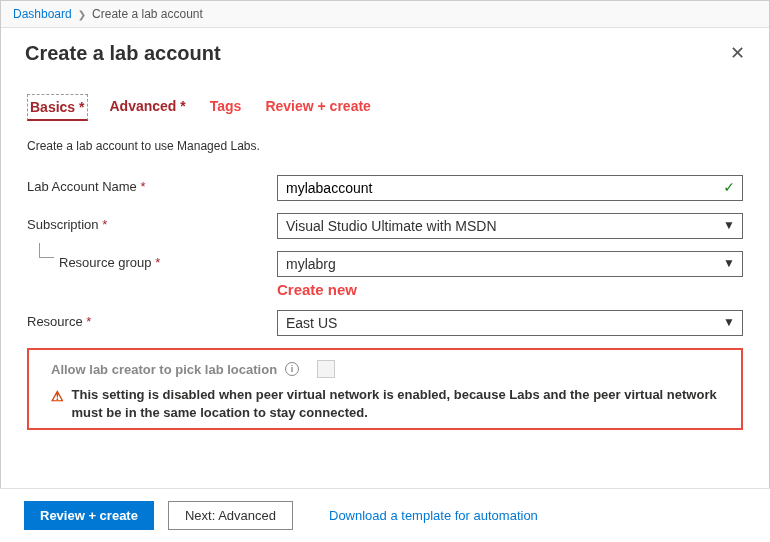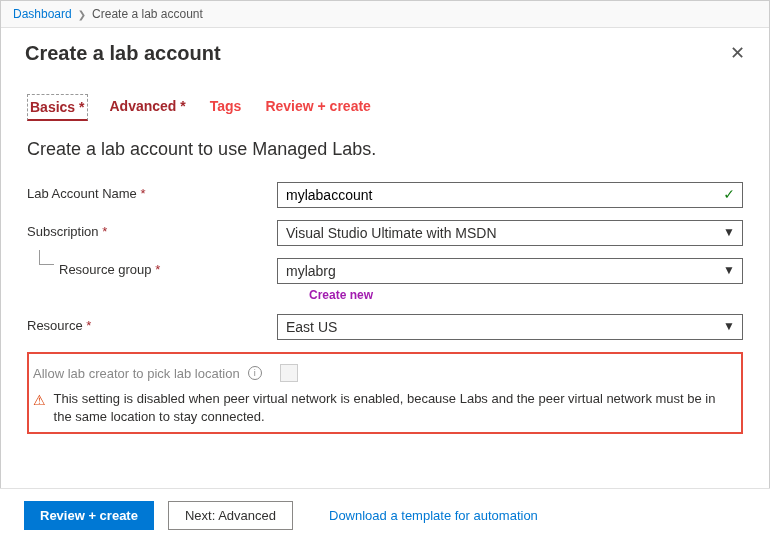--- a/index.html
+++ b/index.html
@@ -15,36 +15,36 @@
   .close { font-size: 18px; color: #555; cursor: pointer; padding: 4px; }
   
   .body { padding: 4px 26px 0 26px; }
   
   .tabs { display: flex; gap: 20px; margin-top: 12px; margin-bottom: 18px; font-weight: bold; }
   .tab { padding: 4px 2px; font-size: 14px; color: #ef4444; cursor: pointer; }
   .tab.active { color: #a4262c; border: 1px dashed #999; border-bottom: 2px solid #a4262c; }
   .tab.adv { color: #a4262c; }
   .req { color: #a4262c; }
   
-  .desc { margin-bottom: 22px; font-size: 18px; }
+  .desc { margin-bottom: 22px; font-size: 12px; }
   
   .row { display: flex; align-items: flex-start; margin-bottom: 12px; }
   .label-col { width: 250px; padding-top: 4px; font-size: 13px; }
   .label-col.indent { padding-left: 32px; position: relative; }
   .label-col.indent::before { content: ""; position: absolute; left: 12px; top: -8px; width: 14px; height: 14px; border-left: 1px solid #999; border-bottom: 1px solid #999; }
   .field-col { flex: 1; }
   
   .input-wrap { position: relative; }
   .text-input, .select { width: 100%; height: 26px; border: 1px solid #666; padding: 0 28px 0 8px; font-size: 14px; background: #fff; font-family: inherit; }
   .check-ok { position: absolute; right: 8px; top: 4px; color: #107c10; font-size: 14px; }
   .chev-down { position: absolute; right: 8px; top: 5px; font-size: 12px; pointer-events: none; color: #333; }
   
-  .link-sm { color: #a21caf; font-size: 12px; cursor: pointer; display: inline-block; margin-top: 4px; font-weight: 600; margin-left: 32px; }
+  .link-sm { color: #ef4444; font-size: 15px; cursor: pointer; display: inline-block; margin-top: 4px; font-weight: 600; }
   
-  .highlight-box { border: 2px solid #e74c3c; padding: 10px 12px 6px 4px; margin-top: 12px; }
+  .highlight-box { border: 2px solid #e74c3c; padding: 10px 12px 6px 22px; margin-top: 12px; font-weight: bold; }
   .hl-row1 { display: flex; align-items: center; gap: 8px; color: #888; font-size: 13px; margin-bottom: 8px; }
   .info-icon { width: 14px; height: 14px; border: 1px solid #888; border-radius: 50%; display: inline-flex; align-items: center; justify-content: center; font-size: 9px; color: #888; }
   .chk-disabled { width: 18px; height: 18px; border: 1px solid #ccc; background: #f4f4f4; margin-left: 10px; }
   .hl-row2 { display: flex; align-items: flex-start; gap: 8px; font-size: 13px; line-height: 1.4; }
   .warn-icon { color: #d83b01; font-size: 14px; flex-shrink: 0; margin-top: 1px; }
   
   .footer { position: absolute; bottom: 0; left: 0; right: 0; padding: 12px 24px; border-top: 1px solid #e1e1e1; display: flex; align-items: center; gap: 14px; background: #fff; }
   .btn-primary { background: #0078d4; color: #fff; border: none; padding: 7px 16px; font-size: 13px; font-weight: 600; cursor: pointer; }
   .btn-secondary { background: #fff; color: #323130; border: 1px solid #8a8886; padding: 6px 16px; font-size: 13px; cursor: pointer; }
   .footer-link { color: #0078d4; font-size: 13px; cursor: pointer; margin-left: 22px; }

